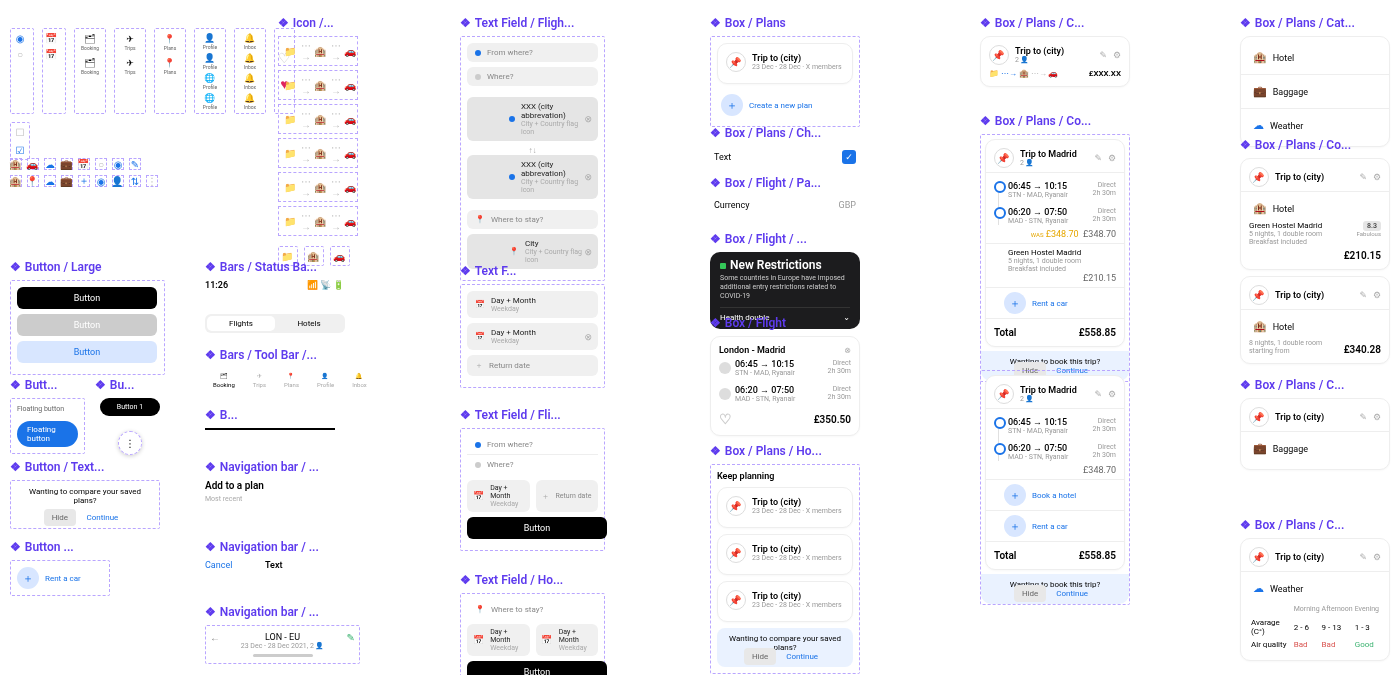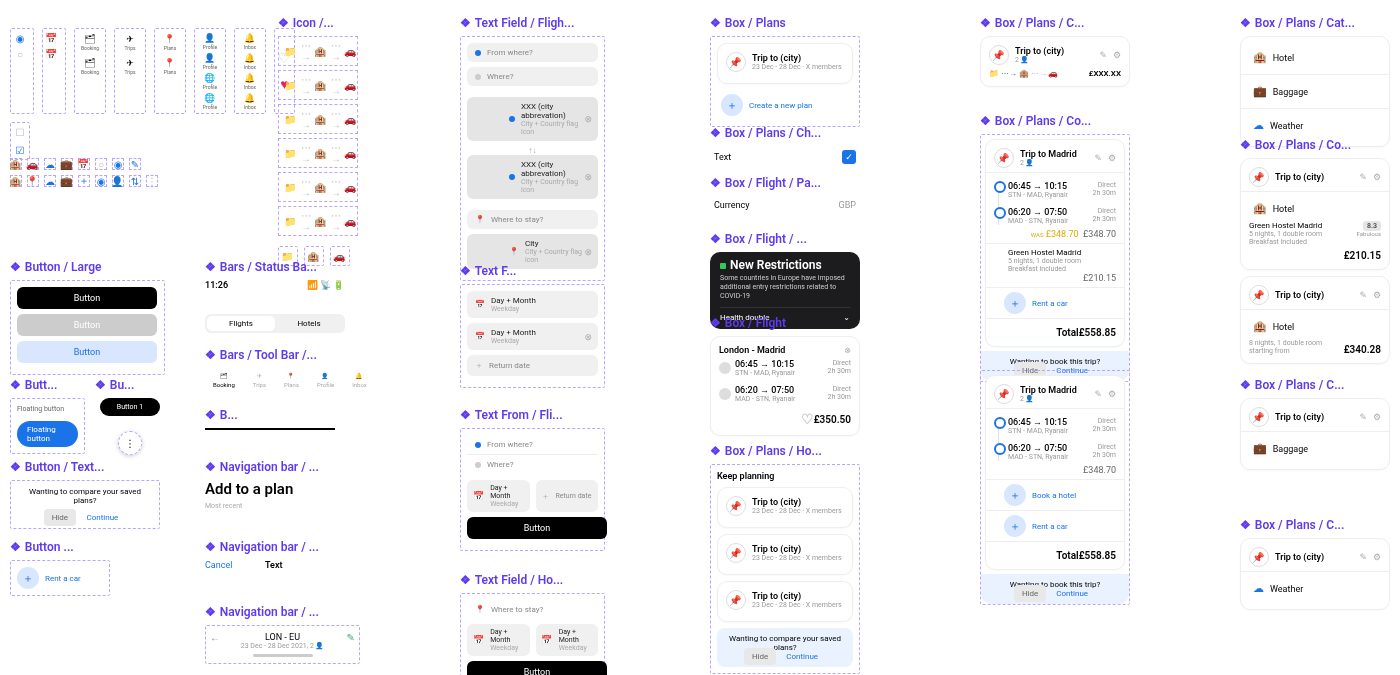--- a/index.html
+++ b/index.html
@@ -38,21 +38,21 @@
 .card { background:#fff; border:1px solid #eee; border-radius:10px; padding:8px; margin-bottom:6px; font-size:8px; box-shadow:0 1px 2px rgba(0,0,0,0.03); }
 .card-header { display:flex; align-items:center; gap:6px; margin-bottom:3px; }
 .pin { width:20px; height:20px; border-radius:50%; border:1px solid #ddd; display:flex; align-items:center; justify-content:center; font-size:10px; }
 .card-title { font-weight:600; font-size:9px; }
 .card-sub { font-size:7px; color:#999; }
 .card-actions { margin-left:auto; display:flex; gap:6px; color:#aaa; font-size:9px; }
 .seg-row { display:flex; justify-content:space-between; align-items:flex-start; padding:4px 0; }
 .seg-time { font-size:9px; font-weight:500; }
 .seg-meta { font-size:7px; color:#999; }
 .seg-right { text-align:right; }
-.price-row { display:flex; justify-content:flex-end; align-items:center; font-weight:600; padding-top:4px; font-size:10px; }
+.price-row { display:flex; justify-content:space-between; align-items:center; font-weight:600; padding-top:4px; font-size:10px; }
 .price-sm { font-size:9px; color:#666; text-align:right; }
 .booking-cta { background:#eaf2ff; border-radius:0 0 10px 10px; padding:6px; text-align:center; font-size:8px; }
 .small-hr { height:1px; background:#eee; margin:4px -8px; }
 
 .connector { position:relative; padding-left:14px; }
 .connector::before { content:""; position:absolute; left:4px; top:4px; bottom:4px; width:1px; background:#e0e0e0; }
 .connector .seg-row::before { content:""; position:absolute; left:0; width:8px; height:8px; border-radius:50%; background:#fff; border:2px solid #1a73e8; }
 
 .icon-btn { width:22px; height:22px; border-radius:50%; background:#d8e6ff; color:#1a73e8; display:inline-flex; align-items:center; justify-content:center; font-size:11px; }
 .link-text { color:#1a73e8; font-size:8px; }
@@ -338,21 +338,21 @@
         <span class="clear">⊗</span>
       </div>
     <div class="field">
         <span style="color:#aaa">＋</span>
         <span>Return date</span>
       </div>
   </div>
 </div>
 
 <div class="section" style="left:460px; top:408px; width:145px">
-  <div class="section-title">Text From / Fli...</div>
+  <div class="section-title">Text Field / Fli...</div>
   <div class="dashed" style="background:#fff">
     <div class="field" style="background:#fff;border-bottom:1px solid #eee;margin-bottom:0;border-radius:0">
         <span class="dot blue"></span>
         <span>From where?</span>
       </div>
     <div class="field" style="background:#fff;margin-bottom:6px;border-radius:0">
         <span class="dot"></span>
         <span>Where?</span>
       </div>
     <div class="two-date">
@@ -480,21 +480,21 @@
   </div>
 </div>
 
 <div class="section" style="left:205px; top:408px; width:150px">
   <div class="section-title">B...</div>
   <div style="height:2px;background:#000;width:130px;margin-top:6px"></div>
 </div>
 
 <div class="section" style="left:205px; top:460px; width:150px">
   <div class="section-title">Navigation bar / ...</div>
-  <div style="font-size:15px;font-weight:600">Add to a plan</div>
+  <div style="font-size:10px;font-weight:600">Add to a plan</div>
   <div style="font-size:7px;color:#aaa;margin-top:4px">Most recent</div>
 </div>
 
 <div class="section" style="left:205px; top:540px; width:150px">
   <div class="section-title">Navigation bar / ...</div>
   <div class="nav-row">
     <span class="nav-cancel">Cancel</span>
     <span style="font-weight:600">Text</span>
     <span style="width:30px"></span>
   </div>
@@ -884,14 +884,36 @@
         <div class="card-actions">
           <span>✎</span>
           <span>⚙</span>
         </div>
       </div>
     <div class="small-hr"></div>
     <div class="cat-row">
         <span class="cat-icon">☁</span>
         <span>Weather</span>
       </div>
+    <table class="tbl">
+      <tbody>
+          <tr>
+            <th></th>
+            <th>Morning</th>
+            <th>Afternoon</th>
+            <th>Evening</th>
+          </tr>
+      <tr>
+            <td>Avarage (C°)</td>
+            <td>2 - 6</td>
+            <td>9 - 13</td>
+            <td>1 - 3</td>
+          </tr>
+      <tr>
+            <td>Air quality</td>
+            <td class="bad">Bad</td>
+            <td class="bad">Bad</td>
+            <td class="good">Good</td>
+          </tr>
+    </tbody>
+      </table>
   </div>
 </div>
 
 </body></html>

